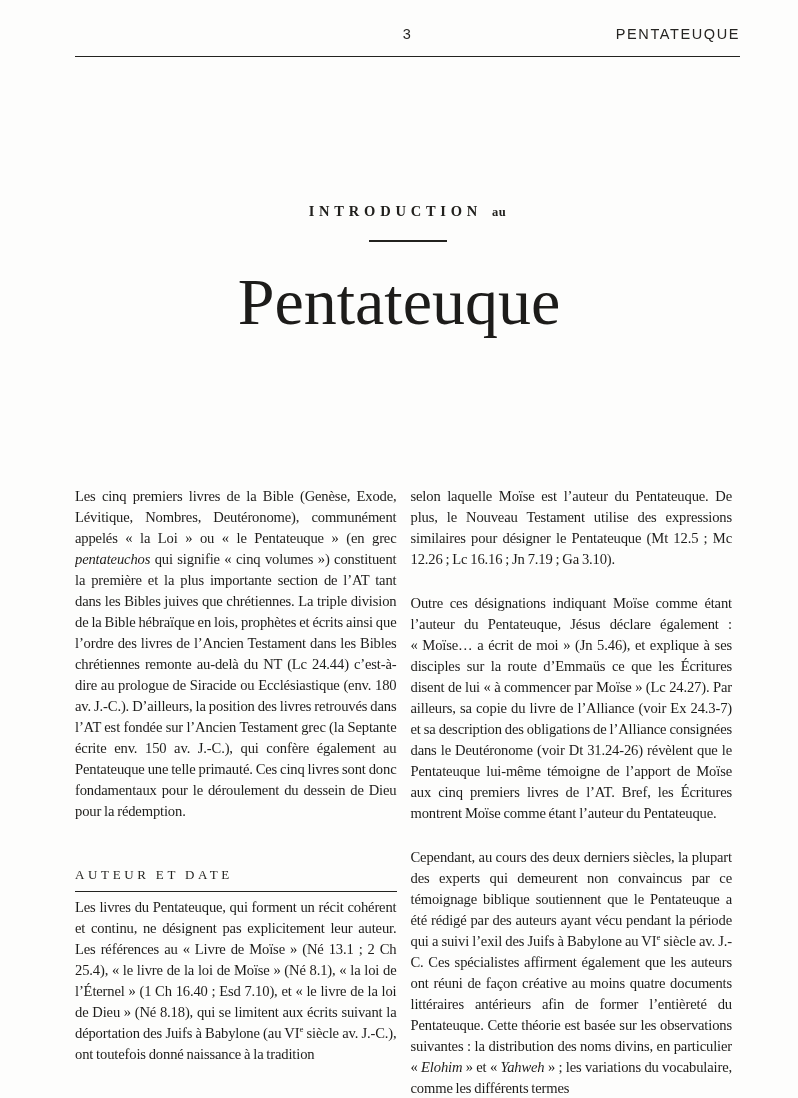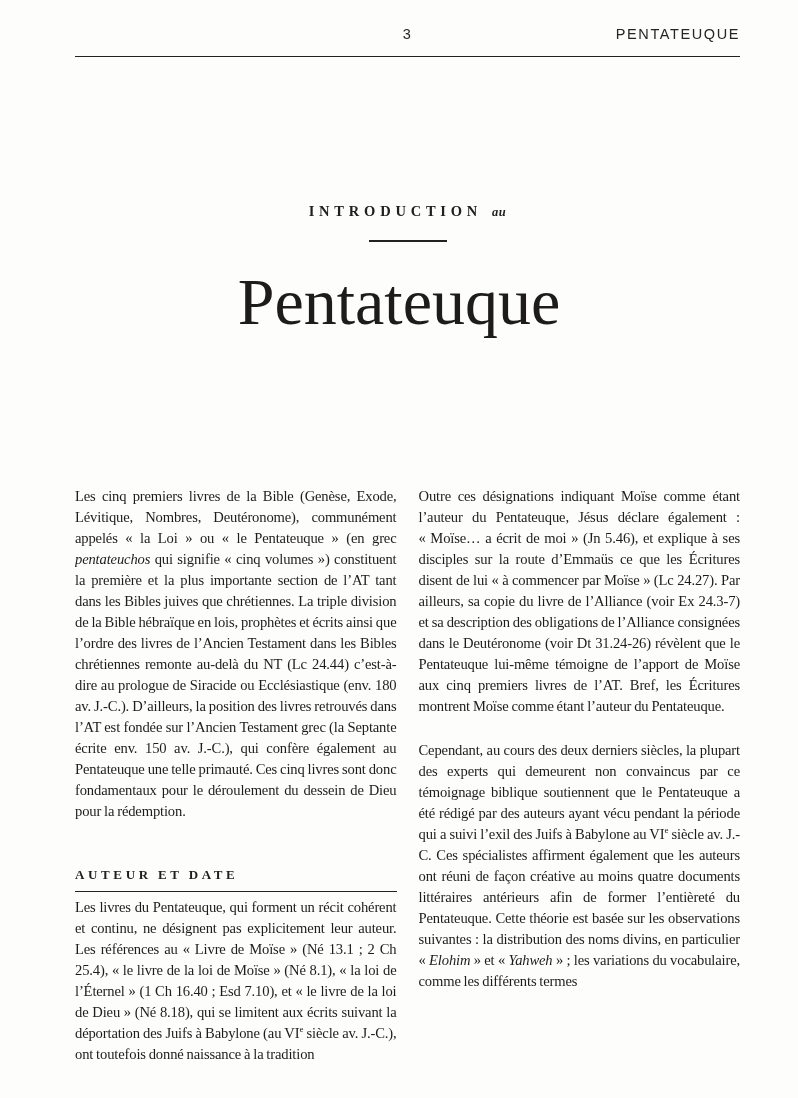--- a/index.html
+++ b/index.html
@@ -51,21 +51,20 @@
     top: 203px;
     left: 75px;
     width: 665px;
     text-align: center;
     font-size: 14.5px;
     font-weight: 600;
     letter-spacing: 0.33em;
     color: #21201d;
   }
   .kicker .particle {
-    font-style: italic;
     font-weight: 600;
     font-size: 12.5px;
     letter-spacing: 0.04em;
     margin-left: 10px;
   }
   .kicker-rule {
     position: absolute;
     top: 240px;
     left: 369px;
     width: 78px;
@@ -83,39 +82,39 @@
     color: #1d1c1a;
   }
   
   .columns {
     position: absolute;
     top: 486px;
     left: 75px;
     width: 665px;
     height: 612px;
     display: flex;
-    gap: 22px;
+    gap: 14px;
     overflow: hidden;
   }
   .col {
     width: 321.5px;
     text-align: justify;
     font-size: 14.6px;
     line-height: 21px;
     letter-spacing: -0.15px;
     word-spacing: -0.6px;
     color: #1d1c1a;
   }
   .col p + p { margin-top: 23px; }
   .col i { font-style: italic; }
   .col sup { font-size: 9px; line-height: 0; vertical-align: super; }
   .section-heading {
     margin-top: 42px;
     font-size: 13px;
-    font-weight: 700;
+    font-weight: 400;
     letter-spacing: 0.28em;
     color: #201f1c;
   }
   .section-rule {
     margin-top: 6px;
     border-top: 1.6px solid #23221f;
   }
   .section-rule + p { margin-top: 5px; }
 </style>
 </head>
@@ -137,19 +136,20 @@
   <div class="columns">
 
     <div class="col">
       <p><span>Les cinq premiers livres de la Bible (Genèse, Exode, Lévitique, Nombres, Deutéronome), communément appelés «&nbsp;la Loi&nbsp;» ou «&nbsp;le Pentateuque&nbsp;» (en grec </span><i>pentateuchos</i><span> qui signifie «&nbsp;cinq volumes&nbsp;») constituent la première et la plus importante section de l’AT tant dans les Bibles juives que chrétiennes. La triple division de la Bible hébraïque en lois, prophètes et écrits ainsi que l’ordre des livres de l’Ancien Testament dans les Bibles chrétiennes remonte au-delà du NT (Lc 24.44) c’est-à-dire au prologue de Siracide ou Ecclésiastique (env. 180 av. J.-C.). D’ailleurs, la position des livres retrouvés dans l’AT est fondée sur l’Ancien Testament grec (la Septante écrite env. 150 av. J.-C.), qui confère également au Pentateuque une telle primauté. Ces cinq livres sont donc fondamentaux pour le déroulement du dessein de Dieu pour la rédemption.</span></p>
       <h2 class="section-heading">AUTEUR ET DATE</h2>
       <div class="section-rule"></div>
       <p><span>Les livres du Pentateuque, qui forment un récit cohérent et continu, ne désignent pas explicitement leur auteur. Les références au «&nbsp;Livre de Moïse&nbsp;» (Né 13.1&nbsp;; 2 Ch 25.4), «&nbsp;le livre de la loi de Moïse&nbsp;» (Né 8.1), «&nbsp;la loi de l’Éternel&nbsp;» (1 Ch 16.40&nbsp;; Esd 7.10), et «&nbsp;le livre de la loi de Dieu&nbsp;» (Né 8.18), qui se limitent aux écrits suivant la déportation des Juifs à Babylone (au VI</span><sup>e</sup><span> siècle av. J.-C.), ont toutefois donné naissance à la tradition</span></p>
     </div>
 
     <div class="col">
+      <p><span>selon laquelle Moïse est l’auteur du Pentateuque. De plus, le Nouveau Testament utilise des expressions similaires pour désigner le Pentateuque (Mt 12.5&nbsp;; Mc 12.26&nbsp;; Lc 16.16&nbsp;; Jn 7.19&nbsp;; Ga 3.10).</span></p>
       <p><span>Outre ces désignations indiquant Moïse comme étant l’auteur du Pentateuque, Jésus déclare également&nbsp;: «&nbsp;Moïse… a écrit de moi&nbsp;» (Jn 5.46), et explique à ses disciples sur la route d’Emmaüs ce que les Écritures disent de lui «&nbsp;à commencer par Moïse&nbsp;» (Lc 24.27). Par ailleurs, sa copie du livre de l’Alliance (voir Ex 24.3-7) et sa description des obligations de l’Alliance consignées dans le Deutéronome (voir Dt 31.24-26) révèlent que le Pentateuque lui-même témoigne de l’apport de Moïse aux cinq premiers livres de l’AT. Bref, les Écritures montrent Moïse comme étant l’auteur du Pentateuque.</span></p>
       <p><span>Cependant, au cours des deux derniers siècles, la plupart des experts qui demeurent non convaincus par ce témoignage biblique soutiennent que le Pentateuque a été rédigé par des auteurs ayant vécu pendant la période qui a suivi l’exil des Juifs à Babylone au VI</span><sup>e</sup><span> siècle av. J.-C. Ces spécialistes affirment également que les auteurs ont réuni de façon créative au moins quatre documents littéraires antérieurs afin de former l’entièreté du Pentateuque. Cette théorie est basée sur les observations suivantes&nbsp;: la distribution des noms divins, en particulier «&nbsp;</span><i>Elohim</i><span>&nbsp;» et «&nbsp;</span><i>Yahweh</i><span>&nbsp;»&nbsp;; les variations du vocabulaire, comme les différents termes</span></p>
     </div>
 
   </div>
 
 </div>
 
 </body></html>

